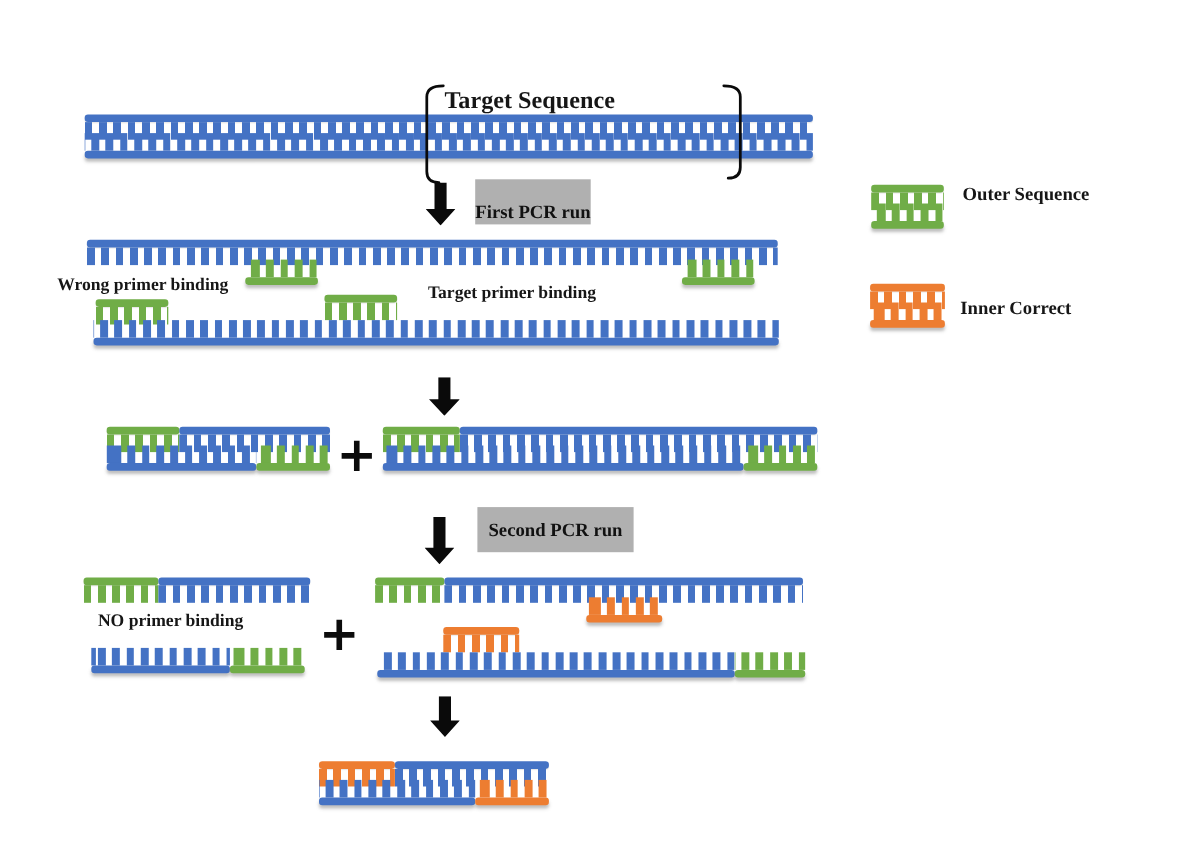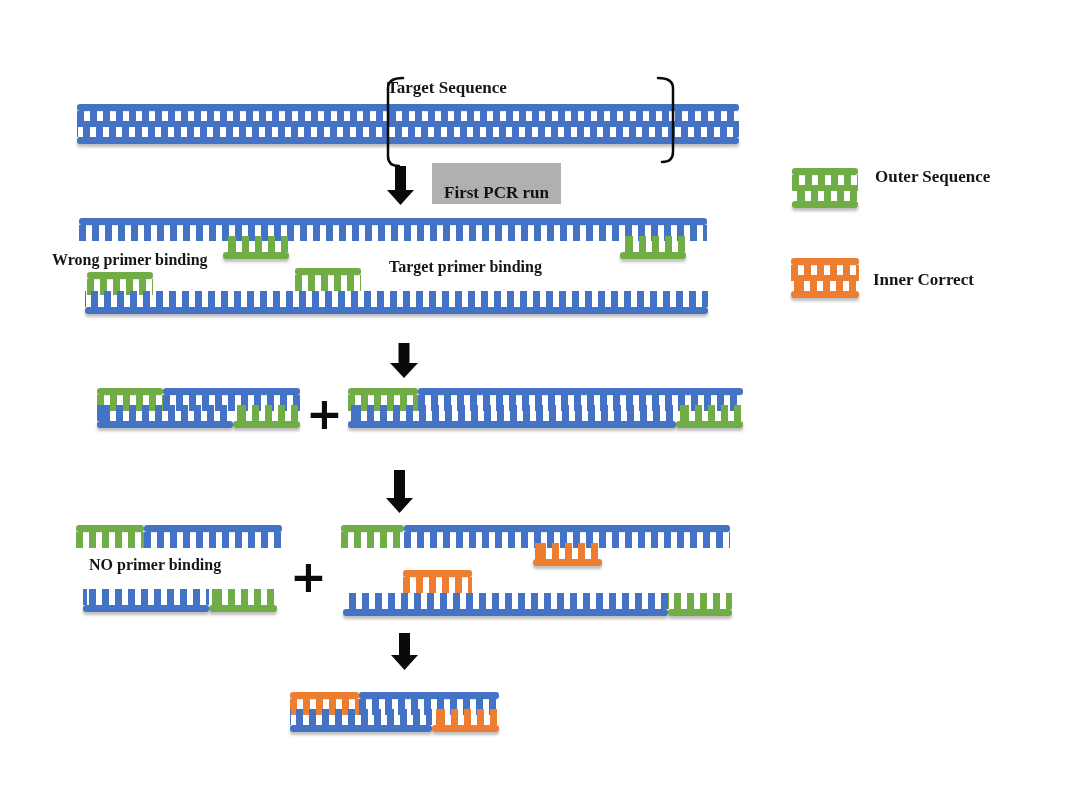--- a/index.html
+++ b/index.html
@@ -35,31 +35,34 @@
     line-height:.8;
     font-family:"DejaVu Sans",sans-serif;
   }
   .shape{position:absolute;}
 </style>
 </head>
 <body>
 
 <div id="canvas">
 
-  <div class="lbl" style="left:387px;top:79px;font-size:17px;text-align:right;">Target Sequence</div>
-
-  <div class="banner" style="left:432px;top:163px;width:129px;height:41px;font-size:17px;padding-top:18px;box-sizing:border-box;">
+  <div class="lbl" style="left:404px;top:79px;font-size:22px;text-align:right;">Target Sequence</div>
+
+  <div class="banner" style="left:432px;top:163px;width:105px;height:41px;font-size:17px;padding-top:18px;box-sizing:border-box;">
     <span>First PCR run</span>
   </div>
 
   <div class="lbl" style="left:52px;top:252px;font-size:16px;">Wrong primer binding</div>
   <div class="lbl" style="left:389px;top:259px;font-size:16px;">Target primer binding</div>
 
   <div class="plus" style="left:306px;top:396px;font-size:44px;">+</div>
 
+  <div class="banner" style="left:434px;top:461px;width:142px;height:41px;font-size:17px;box-sizing:border-box;">
+    <span>Second PCR run</span>
+  </div>
 
   <div class="lbl" style="left:89px;top:557px;font-size:16px;">NO primer binding</div>
   <div class="plus" style="left:290px;top:559px;font-size:44px;">+</div>
 
   <div class="lbl" style="left:875px;top:168px;font-size:17px;">Outer Sequence</div>
   <div class="lbl" style="left:873px;top:271px;font-size:17px;">Inner Correct</div>
 
 <div class="strand down" style="left: 77px; top: 104px; width: 662px;">
       <div class="seg" style="width: 100%;">
         <div class="bb" style="background: rgb(68, 114, 196);"></div>

